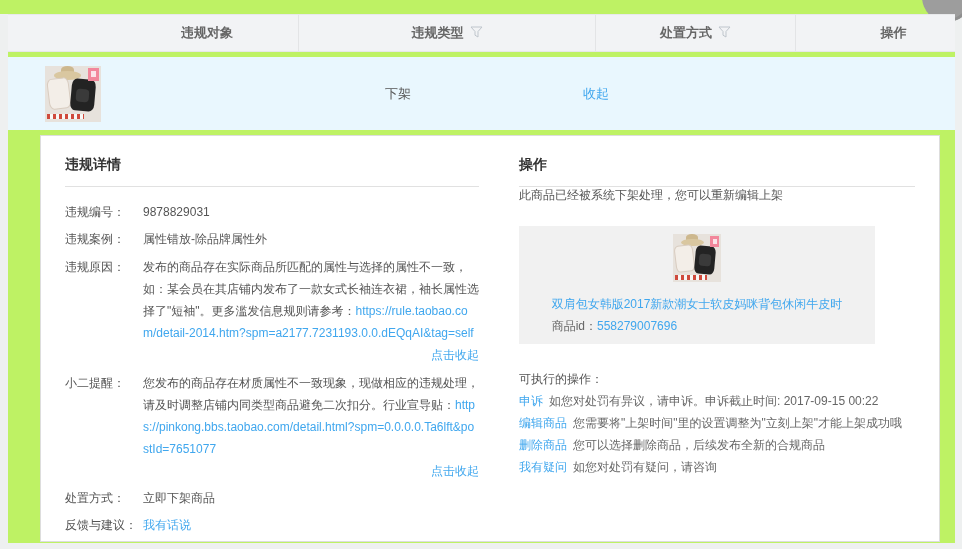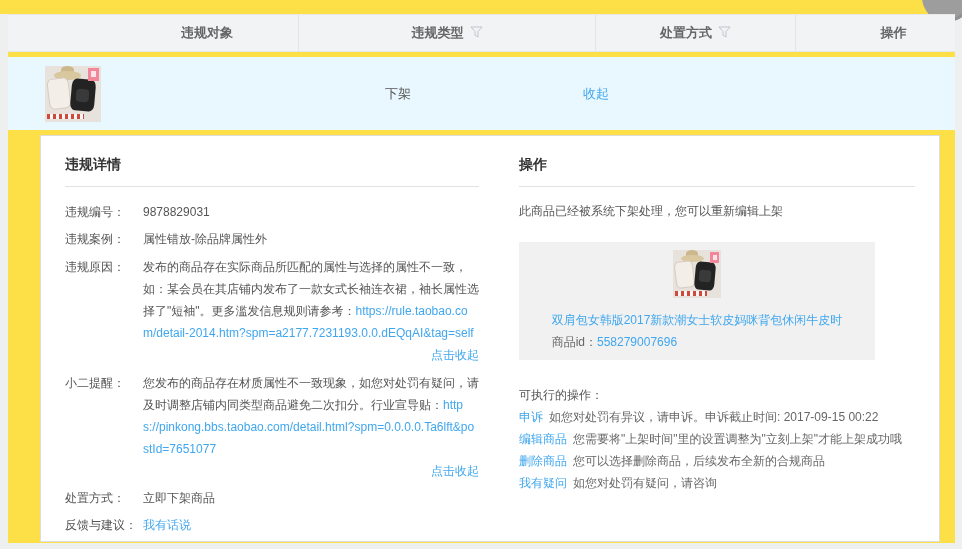--- a/index.html
+++ b/index.html
@@ -1,18 +1,18 @@
 <!DOCTYPE html>
 <html><head>
 <meta charset="utf-8">
 <style>
   * { margin:0; padding:0; box-sizing:border-box; }
   html,body { background:#fff; }
   .canvas {
-    position:relative; width:962px; height:549px; background:#fde047; overflow:hidden;
+    position:relative; width:962px; height:549px; background:#bef264; overflow:hidden;
     font-family:"Liberation Sans","DejaVu Sans",sans-serif; color:#555;
   }
   
   .bg-left  { position:absolute; left:0; top:14px; width:8px; height:535px; background:#eef0f0; }
   .bg-right { position:absolute; right:0; top:14px; width:7px; height:535px; background:#eef0f0; }
   .bg-bottom{ position:absolute; left:0; top:543px; width:962px; height:6px; background:#eef0f0; }
   
   .corner-widget { position:absolute; top:-28px; right:-10px; width:50px; height:50px;
     border-radius:50%; background:#9d9d9d; box-shadow:inset -2px -2px 0 #8f8f8f; }
 
@@ -67,21 +67,21 @@
   .col-right { flex:1; }
   .col-title { font-size:14px; font-weight:bold; color:#333; padding:4px 0 12px;
     border-bottom:1px solid #e1e1e1; }
   .fields { margin-top:12px; }
   .field { display:flex; font-size:12px; color:#555; line-height:27px; }
   .field.para { line-height:22px; padding:3px 0; }
   .flabel { width:78px; flex-shrink:0; }
   .fvalue { flex:1; word-break:break-all; }
   .collapse { display:block; text-align:right; line-height:22px; }
 
-  .notice { margin-top:16px; font-size:12px; color:#555; }
+  .notice { font-size:12px; color:#555; }
   .card { margin-top:22px; width:356px; background:#f1f1f1; padding:8px 10px;
     display:flex; align-items:center; gap:12px;flex-direction:column; }
   .card-title { font-size:12px; color:#40a7ee; line-height:19px; }
   .card-id { font-size:12px; color:#666; line-height:19px; margin-top:3px; }
   .card-id .idnum { color:#40a7ee; }
   .ops-title { margin-top:24px; font-size:12px; color:#555; line-height:22px; }
   .op-row { font-size:12px; line-height:22px; color:#666; }
   .op-row a.link { margin-right:6px; }
 </style>
 </head>
@@ -151,21 +151,21 @@
           <span class="flabel">违规原因：</span>
           <span class="fvalue">
             <span>发布的商品存在实际商品所匹配的属性与选择的属性不一致，如：某会员在其店铺内发布了一款女式长袖连衣裙，袖长属性选择了"短袖"。更多滥发信息规则请参考：</span><a class="link">https://rule.taobao.com/detail-2014.htm?spm=a2177.7231193.0.0.dEQqAI&amp;tag=self</a>
             <a class="link collapse">点击收起</a>
           </span>
         </div>
 
         <div class="field para">
           <span class="flabel">小二提醒：</span>
           <span class="fvalue">
-            <span>您发布的商品存在材质属性不一致现象，如您对处罚有疑问，请及时调整店铺内同类型商品避免二次扣分。行业宣导贴：</span><a class="link">https://pinkong.bbs.taobao.com/detail.html?spm=0.0.0.0.Ta6lft&amp;postId=7651077</a>
+            <span>您发布的商品存在材质属性不一致现象，现做相应的违规处理，请及时调整店铺内同类型商品避免二次扣分。行业宣导贴：</span><a class="link">https://pinkong.bbs.taobao.com/detail.html?spm=0.0.0.0.Ta6lft&amp;postId=7651077</a>
             <a class="link collapse">点击收起</a>
           </span>
         </div>
 
         <div class="field">
           <span class="flabel">处置方式：</span>
           <span class="fvalue">立即下架商品</span>
         </div>
         <div class="field">
           <span class="flabel">反馈与建议：</span>

